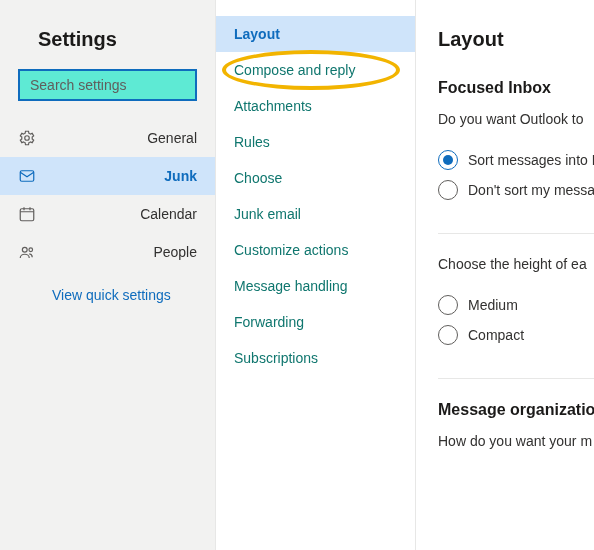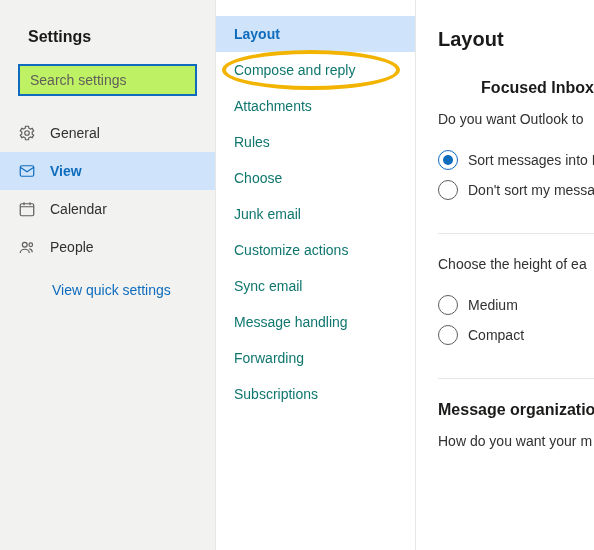--- a/index.html
+++ b/index.html
@@ -1,41 +1,41 @@
 <!DOCTYPE html>
 <html><head>
 <meta charset="utf-8">
 <style>
   * { box-sizing: border-box; margin: 0; padding: 0; }
   html, body { width: 594px; height: 550px; overflow: hidden; font-family: "Segoe UI", Arial, sans-serif; font-size: 14px; color: #323130; background: #fff; }
   .app { display: flex; width: 100%; height: 100%; }
 
   
   .col-left { width: 216px; height: 100%; background: #f2f2f1; border-right: 1px solid #e7e7e6; display: flex; flex-direction: column; }
-  .col-left h1 { font-size: 16px; font-weight: 600; color: #1b1a19; padding: 28px 22px 18px 28px; }
+  .col-left h1 { font-size: 20px; font-weight: 600; color: #1b1a19; padding: 28px 22px 18px 38px; }
   .search-wrap { padding: 0 18px 18px 18px; }
-  .search-input { width: 100%; height: 32px; border: 2px solid #0f6cbd; background: #bef264; padding: 0 10px; font-size: 14px; outline: none; color: #605e5c; }
+  .search-input { width: 100%; height: 32px; border: 2px solid #0f6cbd; background: #5eead4; padding: 0 10px; font-size: 14px; outline: none; color: #605e5c; }
   .search-input::placeholder { color: #605e5c; }
-  .nav-item { display: flex; align-items: center; height: 38px; padding: 0 18px; gap: 14px; cursor: pointer; color: #323130; }
+  .nav-item { display: flex; align-items: center; height: 38px; padding: 0 18px; gap: 14px; cursor: pointer; color: #323130; justify-content: space-between; }
   .nav-item.selected { background: #cfe4fa; color: #0f6cbd; font-weight: 600; }
   .nav-icon { width: 18px; height: 18px; display: flex; align-items: center; justify-content: center; flex-shrink: 0; }
   .nav-icon svg { stroke: #605e5c; }
   .nav-item.selected .nav-icon svg { stroke: #0f6cbd; }
   .quick-link { padding: 16px 18px 0 52px; color: #0f6cbd; cursor: pointer; font-size: 14px; }
 
   
   .col-mid { width: 200px; height: 100%; background: #ffffff; border-right: 1px solid #e7e7e6; position: relative; padding-top: 16px; }
   .sub-item { height: 36px; display: flex; align-items: center; padding: 0 18px; cursor: pointer; color: #0f766e; position: relative; }
   .sub-item.selected { background: #cfe4fa; color: #0f6cbd; font-weight: 600; }
   .highlight-oval { position: absolute; border: 4px solid #f2b400; border-radius: 50%; pointer-events: none; }
 
   
   .col-right { flex: 1; height: 100%; background: #ffffff; padding: 28px 0 0 22px; overflow: hidden; }
   .col-right h2 { font-size: 20px; font-weight: 600; color: #1b1a19; margin-bottom: 28px; }
-  .section-title { font-size: 16px; font-weight: 600; color: #1b1a19; margin-bottom: 14px; white-space: nowrap; text-align: right; }
+  .section-title { font-size: 16px; font-weight: 600; color: #1b1a19; margin-bottom: 14px; white-space: nowrap; }
   .section-sub { font-size: 14px; font-weight: 400; color: #323130; margin-bottom: 18px; white-space: nowrap; }
   .radio-group { margin-bottom: 28px; }
   .radio-row { display: flex; align-items: center; gap: 10px; height: 30px; cursor: pointer; white-space: nowrap; }
   .radio { width: 20px; height: 20px; border: 1px solid #605e5c; border-radius: 50%; display: flex; align-items: center; justify-content: center; flex-shrink: 0; }
   .radio.checked { border-color: #0f6cbd; }
   .radio.checked::after { content: ""; width: 10px; height: 10px; border-radius: 50%; background: #0f6cbd; }
   .divider { border: none; border-top: 1px solid #e7e7e6; margin: 0 0 22px 0; }
 </style>
 </head>
 <body>
@@ -58,21 +58,21 @@
       <span>General</span>
     </div>
 
     <div class="nav-item selected">
       <span class="nav-icon">
         <svg width="18" height="18" viewBox="0 0 24 24" fill="none" stroke-width="1.6">
             <rect x="3" y="5" width="18" height="14" rx="2"></rect>
             <path d="M3 7l9 6 9-6"></path>
           </svg>
       </span>
-      <span>View</span>
+      <span>Junk</span>
     </div>
 
     <div class="nav-item">
       <span class="nav-icon">
         <svg width="18" height="18" viewBox="0 0 24 24" fill="none" stroke-width="1.6">
             <rect x="3" y="5" width="18" height="16" rx="2"></rect>
             <path d="M3 9h18M8 3v4M16 3v4"></path>
           </svg>
       </span>
       <span>Calendar</span>
@@ -107,23 +107,20 @@
         <span>Rules</span>
       </div>
     <div class="sub-item">
         <span>Choose</span>
       </div>
     <div class="sub-item">
         <span>Junk email</span>
       </div>
     <div class="sub-item">
         <span>Customize actions</span>
-      </div>
-    <div class="sub-item">
-        <span>Sync email</span>
       </div>
     <div class="sub-item">
         <span>Message handling</span>
       </div>
     <div class="sub-item">
         <span>Forwarding</span>
       </div>
     <div class="sub-item">
         <span>Subscriptions</span>
       </div>

